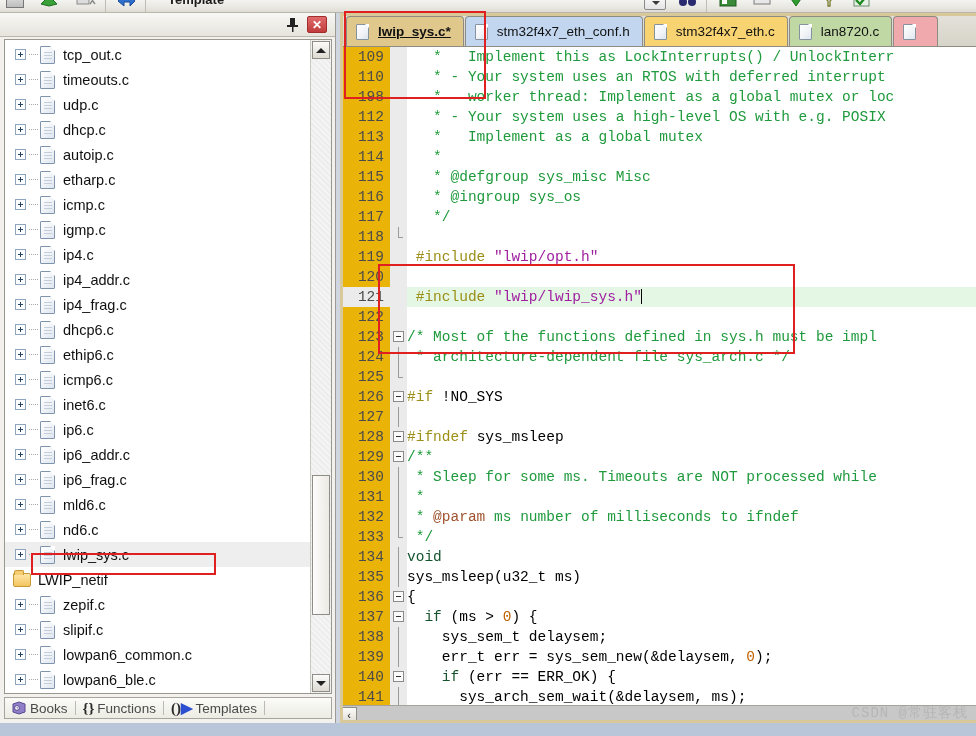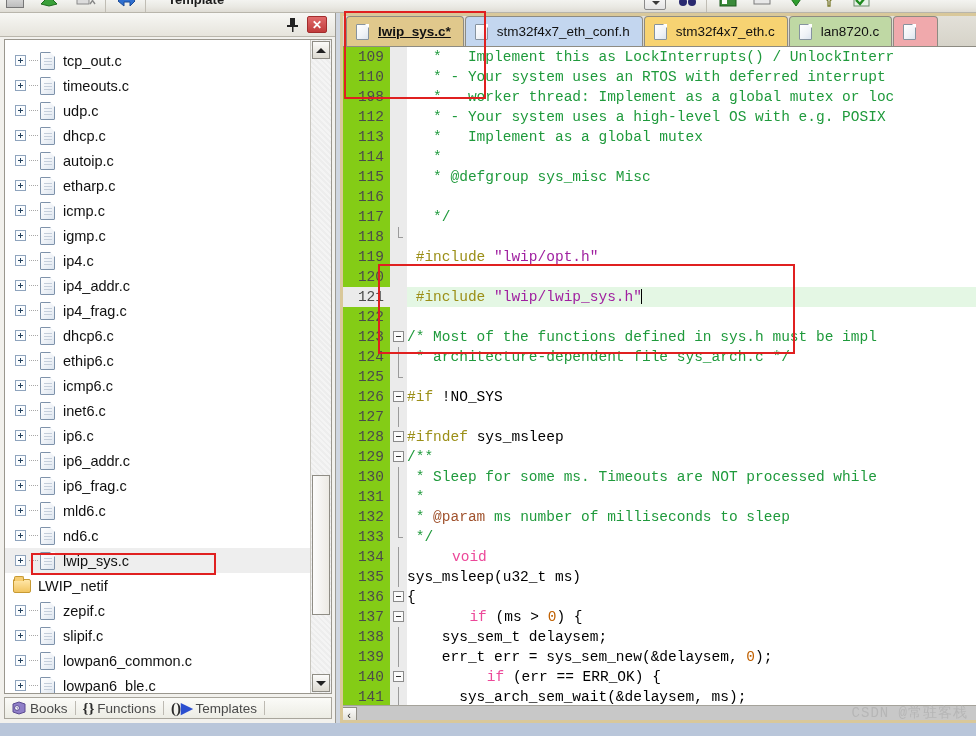--- a/index.html
+++ b/index.html
@@ -67,21 +67,21 @@
     cursor:pointer; line-height:1;
   }
 
   
   #tree-wrap {
     position:absolute; left:4px; top:26px; width:328px; height:655px;
     background:#ffffff; border:1px solid #9a978e; overflow:hidden;
   }
   #tree {
     position:absolute; left:0; top:0; width:307px; height:100%;
-    overflow:hidden; padding-top:8px;
+    overflow:hidden; padding-top:2px;
   }
   .tnode {
     position:relative; height:25px; display:flex; align-items:center;
     padding-left:10px; font-size:14.5px; color:#101010; white-space:nowrap;
     cursor:default;
   }
   .tnode.sel { background:#eeeeee; }
   .expander {
     width:11px; height:11px; flex:0 0 11px;
     border:1px solid #8fa4bd; background:#fbfdff;
@@ -188,21 +188,21 @@
 
   #code {
     position:absolute; left:0; top:34px; width:636px; height:658px;
     background:#ffffff; overflow:hidden;
     font-family:"Liberation Mono","DejaVu Sans Mono",monospace;
     font-size:14.5px;
   }
   .crow { position:relative; height:20px; white-space:pre; }
   .gutter {
     position:absolute; left:0; top:0; width:50px; height:20px;
-    background:#84cc16; color:#4b4b4b; text-align:right;
+    background:#eab308; color:#4b4b4b; text-align:right;
     padding-right:6px; font-size:14.5px; line-height:20px;
   }
   .foldcol {
     position:absolute; left:50px; top:0; width:17px; height:20px;
     background:#ebebeb;
   }
   .foldline {
     position:absolute; left:8px; top:0; width:1px; height:20px; background:#9b9b9b;
   }
   .foldbox {
@@ -219,21 +219,21 @@
     content:""; position:absolute; left:0px; top:10px; width:5px; height:1px; background:#9b9b9b;
   }
   .ctext {
     position:absolute; left:67px; top:0; line-height:20px; color:#000;
   }
   .crow.hl { background:#e4f7e4; }
   .crow.hl .gutter, .crow.hl .foldcol { background:#ebebeb; }
   .cm  { color:#1f9a3c; }   
   .cdx { color:#9b8f17; }   
   .cst { color:#a020a0; }   
-  .ckw { color:#ec4899;margin-left:45px; }   
+  .ckw { color:#14532d; }   
   .cnm { color:#c06000; }   
   .cdc { color:#a0522d; }   
   .caret {
     display:inline-block; width:1px; height:15px; background:#000;
     vertical-align:-3px; margin-left:-1px;
   }
 
   #hscroll {
     position:absolute; left:0; bottom:0; width:636px; height:18px;
     background:#c8c8c8; border-top:1px solid #a5a39b;
@@ -560,37 +560,37 @@
       </div>
 
     <div id="code">
         <div class="crow"><div class="gutter">109</div><div class="foldcol"></div><div class="ctext"><span class="cm">   * </span><span class="cm">  Implement this as LockInterrupts() / UnlockInterr</span></div></div>
         <div class="crow"><div class="gutter">110</div><div class="foldcol"></div><div class="ctext"><span class="cm">   * - Your system uses an RTOS with deferred interrupt</span></div></div>
         <div class="crow"><div class="gutter">198</div><div class="foldcol"></div><div class="ctext"><span class="cm">   *   worker thread: Implement as a global mutex or loc</span></div></div>
         <div class="crow"><div class="gutter">112</div><div class="foldcol"></div><div class="ctext"><span class="cm">   * - Your system uses a high-level OS with e.g. POSIX </span></div></div>
         <div class="crow"><div class="gutter">113</div><div class="foldcol"></div><div class="ctext"><span class="cm">   *   Implement as a global mutex</span></div></div>
         <div class="crow"><div class="gutter">114</div><div class="foldcol"></div><div class="ctext"><span class="cm">   *</span></div></div>
         <div class="crow"><div class="gutter">115</div><div class="foldcol"></div><div class="ctext"><span class="cm">   * @defgroup sys_misc Misc</span></div></div>
-        <div class="crow"><div class="gutter">116</div><div class="foldcol"></div></div>
+        <div class="crow"><div class="gutter">116</div><div class="foldcol"></div><div class="ctext"><span class="cm">   * @ingroup sys_os</span></div></div>
         <div class="crow"><div class="gutter">117</div><div class="foldcol"></div><div class="ctext"><span class="cm">   */</span></div></div>
         <div class="crow"><div class="gutter">118</div><div class="foldcol"><span class="foldend"></span></div><div class="ctext"><span></span></div></div>
         <div class="crow"><div class="gutter">119</div><div class="foldcol"></div><div class="ctext"><span class="cdx"> #include </span><span class="cst">"lwip/opt.h"</span></div></div>
         <div class="crow"><div class="gutter">120</div><div class="foldcol"></div><div class="ctext"><span></span></div></div>
         <div class="crow hl"><div class="gutter">121</div><div class="foldcol"></div><div class="ctext"><span class="cdx"> #include </span><span class="cst">"lwip/lwip_sys.h"</span><span class="caret"></span></div></div>
         <div class="crow"><div class="gutter">122</div><div class="foldcol"></div><div class="ctext"><span></span></div></div>
         <div class="crow"><div class="gutter">123</div><div class="foldcol"><span class="foldbox"></span></div><div class="ctext"><span class="cm">/* Most of the functions defined in sys.h must be impl</span></div></div>
         <div class="crow"><div class="gutter">124</div><div class="foldcol"><span class="foldline"></span></div><div class="ctext"><span class="cm"> * architecture-dependent file sys_arch.c */</span></div></div>
         <div class="crow"><div class="gutter">125</div><div class="foldcol"><span class="foldend"></span></div><div class="ctext"><span></span></div></div>
         <div class="crow"><div class="gutter">126</div><div class="foldcol"><span class="foldbox"></span></div><div class="ctext"><span class="cdx">#if </span><span>!NO_SYS</span></div></div>
         <div class="crow"><div class="gutter">127</div><div class="foldcol"><span class="foldline"></span></div><div class="ctext"><span></span></div></div>
         <div class="crow"><div class="gutter">128</div><div class="foldcol"><span class="foldbox"></span></div><div class="ctext"><span class="cdx">#ifndef </span><span>sys_msleep</span></div></div>
         <div class="crow"><div class="gutter">129</div><div class="foldcol"><span class="foldbox"></span></div><div class="ctext"><span class="cm">/**</span></div></div>
         <div class="crow"><div class="gutter">130</div><div class="foldcol"><span class="foldline"></span></div><div class="ctext"><span class="cm"> * Sleep for some ms. Timeouts are NOT processed while</span></div></div>
         <div class="crow"><div class="gutter">131</div><div class="foldcol"><span class="foldline"></span></div><div class="ctext"><span class="cm"> *</span></div></div>
-        <div class="crow"><div class="gutter">132</div><div class="foldcol"><span class="foldline"></span></div><div class="ctext"><span class="cm"> * </span><span class="cdc">@param</span><span class="cm"> ms number of milliseconds to sleep</span></div></div>
+        <div class="crow"><div class="gutter">132</div><div class="foldcol"><span class="foldline"></span></div><div class="ctext"><span class="cm"> * </span><span class="cdc">@param</span><span class="cm"> ms number of milliseconds to ifndef</span></div></div>
         <div class="crow"><div class="gutter">133</div><div class="foldcol"><span class="foldend"></span></div><div class="ctext"><span class="cm"> */</span></div></div>
         <div class="crow"><div class="gutter">134</div><div class="foldcol"><span class="foldline"></span></div><div class="ctext"><span class="ckw">void</span></div></div>
         <div class="crow"><div class="gutter">135</div><div class="foldcol"><span class="foldline"></span></div><div class="ctext"><span>sys_msleep(u32_t ms)</span></div></div>
         <div class="crow"><div class="gutter">136</div><div class="foldcol"><span class="foldbox"></span></div><div class="ctext"><span>{</span></div></div>
         <div class="crow"><div class="gutter">137</div><div class="foldcol"><span class="foldbox"></span></div><div class="ctext"><span>  </span><span class="ckw">if</span><span> (ms &gt; </span><span class="cnm">0</span><span>) {</span></div></div>
         <div class="crow"><div class="gutter">138</div><div class="foldcol"><span class="foldline"></span></div><div class="ctext"><span>    sys_sem_t delaysem;</span></div></div>
         <div class="crow"><div class="gutter">139</div><div class="foldcol"><span class="foldline"></span></div><div class="ctext"><span>    err_t err = sys_sem_new(&amp;delaysem, </span><span class="cnm">0</span><span>);</span></div></div>
         <div class="crow"><div class="gutter">140</div><div class="foldcol"><span class="foldbox"></span></div><div class="ctext"><span>    </span><span class="ckw">if</span><span> (err == ERR_OK) {</span></div></div>
         <div class="crow"><div class="gutter">141</div><div class="foldcol"><span class="foldline"></span></div><div class="ctext"><span>      sys_arch_sem_wait(&amp;delaysem, ms);</span></div></div>
       </div>

